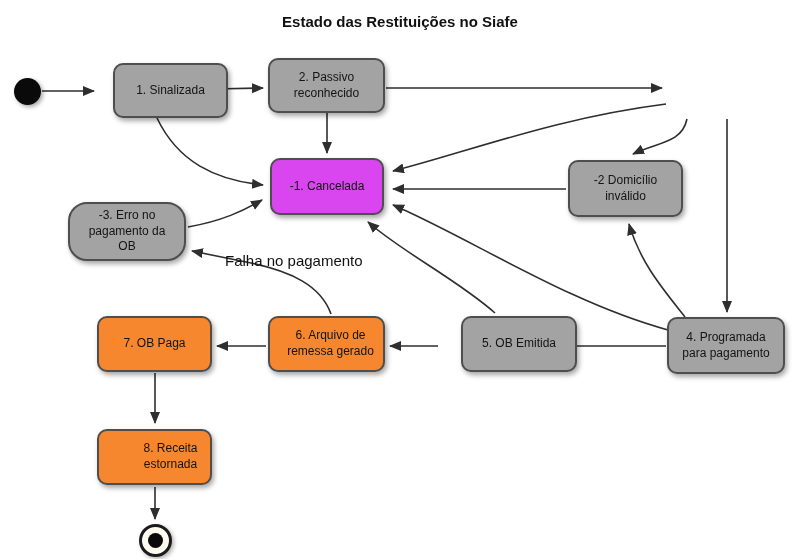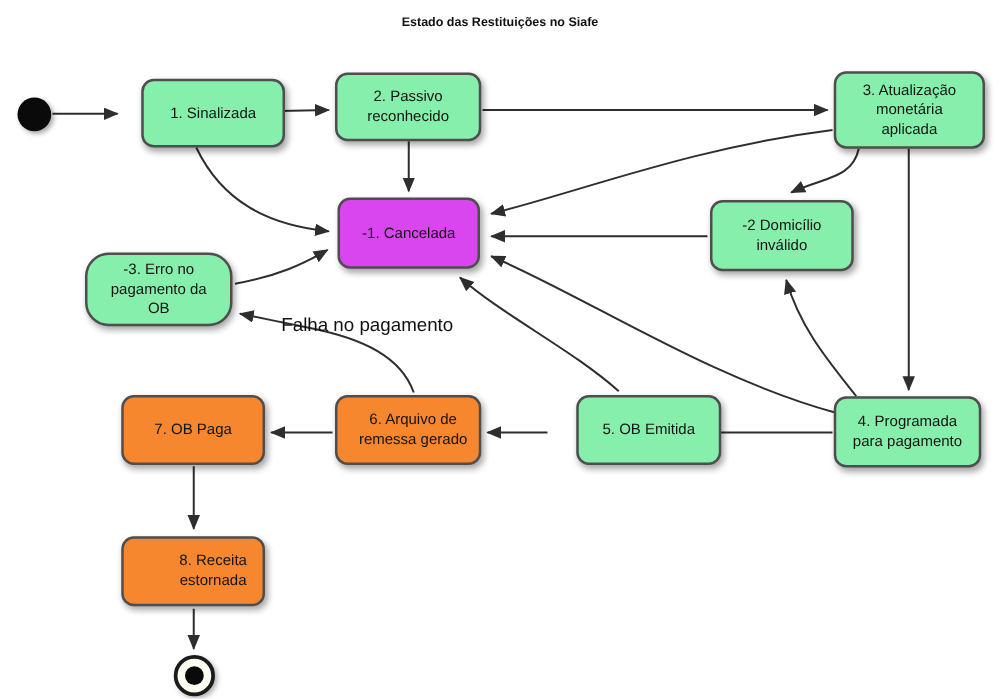--- a/index.html
+++ b/index.html
@@ -9,31 +9,31 @@
     height: 559px;
     background: #ffffff;
     font-family: "Liberation Sans", sans-serif;
     overflow: hidden;
   }
   .diagram-title {
     position: absolute;
     left: 0; top: 13px;
     width: 800px;
     text-align: center;
-    font-size: 10px;
+    font-size: 15px;
     font-weight: 700;
     color: #111111;
   }
   svg.edges { position: absolute; left: 0; top: 0; }
   .state {
     position: absolute;
     box-sizing: border-box;
     border: 2px solid #4e4e4e;
     border-radius: 10px;
-    background: #86efac;
+    background: #a3a3a3;
     display: flex;
     align-items: center;
     justify-content: center;
     text-align: center;
     font-size: 12px;
     line-height: 1.3;
     color: #141414;
     box-shadow: 2px 3px 5px rgba(0,0,0,0.35);
   }
   .state .lbl { white-space: pre-line; }
@@ -113,25 +113,20 @@
 
   <div class="state" style="left:98px; top:63px; width:115px; height:55px;margin-left:15px;">
     <span class="lbl">1. Sinalizada</span>
   </div>
 
   <div class="state" style="left:268px; top:58px; width:117px; height:55px;">
     <span class="lbl">2. Passivo
 reconhecido</span>
   </div>
 
-  <div class="state" style="left:667px; top:57px; width:121px; height:62px;">
-    <span class="lbl">3. Atualização
-monetária
-aplicada</span>
-  </div>
 
   <div class="state gray" style="left:270px; top:158px; width:114px; height:57px;">
     <span class="lbl">-1. Cancelada</span>
   </div>
 
   <div class="state" style="left:568px; top:160px; width:115px; height:57px;">
     <span class="lbl">-2 Domicílio
 inválido</span>
   </div>
 

